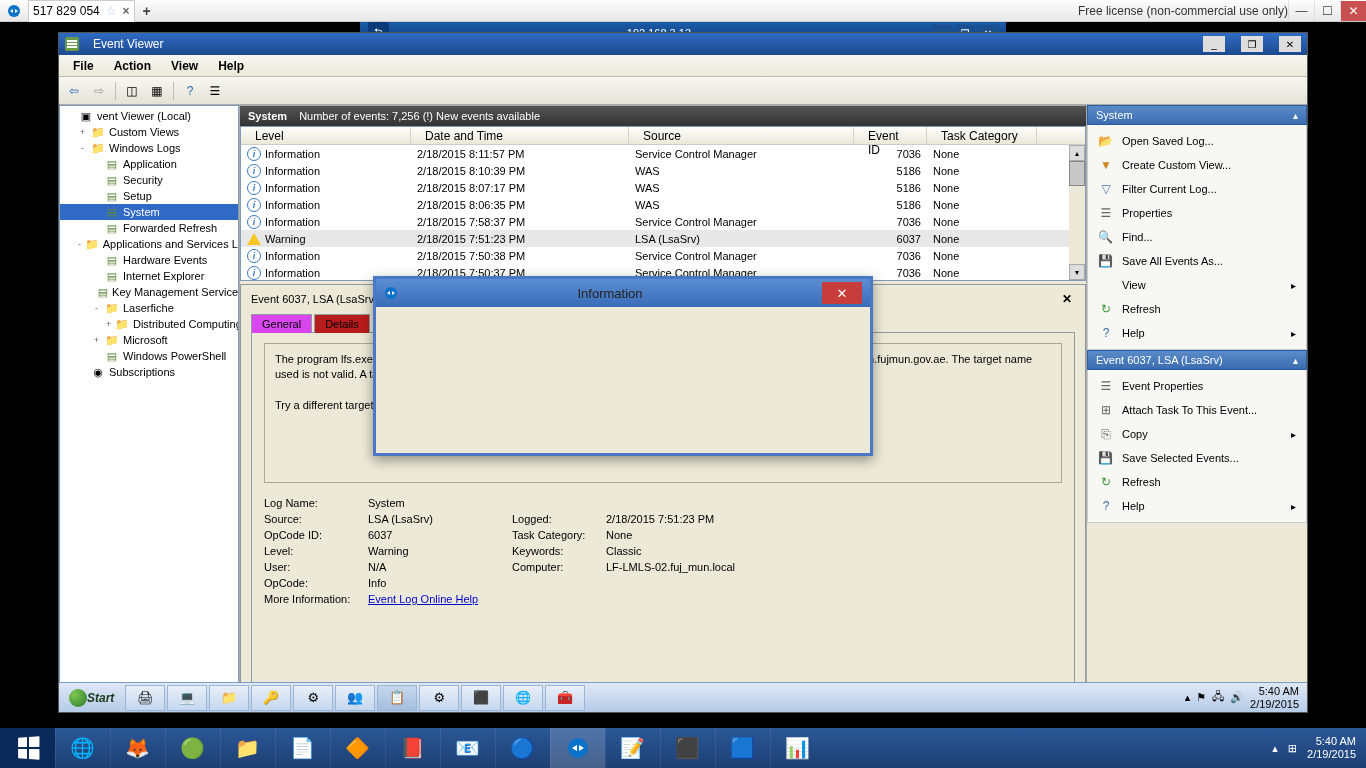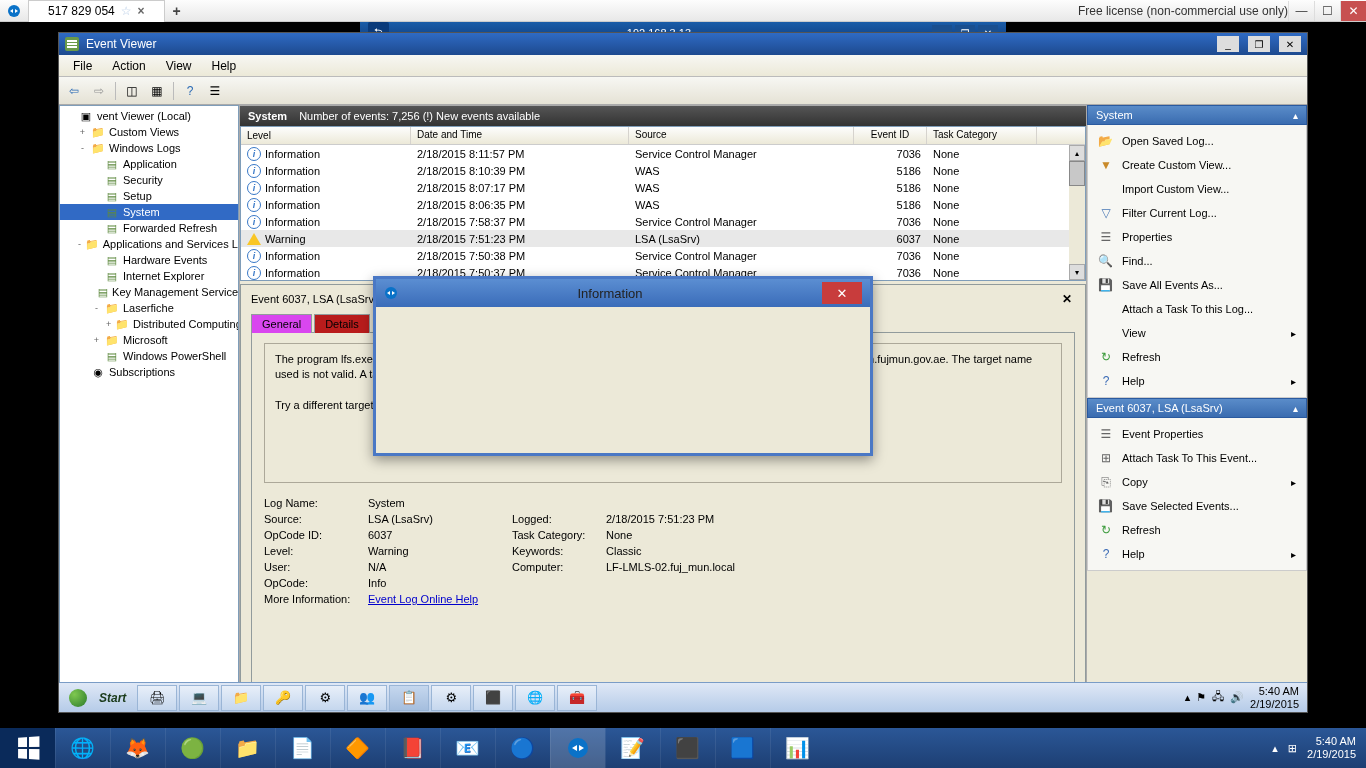--- a/index.html
+++ b/index.html
@@ -1,48 +1,48 @@
 <!DOCTYPE html>
 <html><head>
 <meta charset="utf-8">
 <style>
 * { margin:0; padding:0; box-sizing:border-box; font-family:"Segoe UI",Tahoma,sans-serif; }
 body { background:#000; width:1366px; height:768px; overflow:hidden; position:relative; }
 
 
 .tv-bar { position:absolute; top:0; left:0; right:0; height:22px; background:linear-gradient(#fdfdfd,#e8e8e8); display:flex; align-items:center; font-size:12px; border-bottom:1px solid #ccc; }
 .tv-bar .tv-icon { width:16px; height:16px; margin:0 6px; display:inline-flex; align-items:center; justify-content:center; }
-.tv-tab { display:flex; align-items:center; gap:6px; padding:2px 19px; background:#fff; border:1px solid #ccc; border-bottom:none; height:22px; }
+.tv-tab { display:flex; align-items:center; gap:6px; padding:2px 4px; background:#fff; border:1px solid #ccc; border-bottom:none; height:22px; }
 .tv-tab .star { color:#b8cde6; }
 .tv-tab .close { color:#666; font-weight:bold; cursor:pointer; }
 .tv-add { padding:2px 8px; font-size:14px; font-weight:bold; color:#444; }
 .tv-lic { margin-left:auto; margin-right:0; color:#333; }
 .tv-winbtn { width:26px; height:20px; display:inline-flex; align-items:center; justify-content:center; color:#444; border-left:1px solid #ddd; }
 .tv-winbtn.cl { background:#c75050; color:#fff; }
 
 
 .letterbox { position:absolute; top:22px; left:0; right:0; bottom:45px; background:#000; }
 
 
 .sess-bar { position:absolute; top:0; left:360px; right:360px; height:22px; background:linear-gradient(#1a5ca8,#0d3a7a); color:#fff; font-size:11px; display:flex; align-items:center; padding:0 8px; border-radius:0 0 4px 4px; }
 .sess-bar .arrow { background:#0a3a7a; padding:2px 6px; border-radius:2px; }
 .sess-bar .ip { flex:1; text-align:center; }
 .sess-btn { width:20px; height:16px; background:#1a4f8f; margin-left:3px; display:flex; align-items:center; justify-content:center; font-size:10px; }
 
 
 .remote { position:absolute; top:10px; left:58px; right:58px; bottom:10px; background:#ece9d8; border:1px solid #555; display:flex; flex-direction:column; }
 
 
-.ev-title { height:22px; background:linear-gradient(#2f6bc4,#1d4a8f); color:#fff; display:flex; align-items:center; font-size:12px; padding:0 6px; gap:7px; }
+.ev-title { height:22px; background:linear-gradient(#2f6bc4,#1d4a8f); color:#fff; display:flex; align-items:center; font-size:12px; padding:0 6px; gap:14px; }
 .ev-title .spacer { flex:1; }
 .ev-title .wbtn { width:22px; height:16px; background:#ddd; color:#000; display:inline-flex; align-items:center; justify-content:center; font-size:10px; margin-left:2px; }
 
 
 .menubar { height:22px; background:linear-gradient(#f7f7f3,#ece9d8); display:flex; align-items:center; font-size:12px; padding:0 4px; border-bottom:1px solid #bbb; }
-.menubar span { padding:2px 10px; }
+.menubar span { padding:2px 10px;font-weight:bold; }
 
 
 .toolbar { height:28px; background:linear-gradient(#f7f7f3,#e5e2d5); display:flex; align-items:center; padding:0 4px; gap:3px; border-bottom:1px solid #aaa; }
 .toolbar .tbtn { width:22px; height:22px; border:1px solid transparent; display:flex; align-items:center; justify-content:center; font-size:12px; }
 .toolbar .sep { width:1px; height:18px; background:#bbb; margin:0 2px; }
 
 
 .body3 { flex:1; display:flex; min-height:0; }
 
 
@@ -59,21 +59,21 @@
 .tree-sb .thumb { width:40px; background:#c8c8c8; border:1px solid #888; }
 
 
 .center { flex:1; display:flex; flex-direction:column; border:1px solid #aaa; min-width:0; }
 .sys-hdr { height:20px; background:linear-gradient(#555,#333); color:#fff; font-size:11px; display:flex; align-items:center; padding:0 8px; gap:12px; }
 .sys-hdr b { font-weight:bold; }
 
 
 .ev-list { height:155px; background:#fff; border:1px solid #7f9db9; font-size:11px; display:flex; flex-direction:column; position:relative; }
 .ev-cols { display:flex; background:linear-gradient(#fdfdfd,#ece9d8); border-bottom:1px solid #ccc; height:18px; }
-.ev-cols div { padding:2px 6px; border-right:1px solid #d6d3ce; font-size:10px; }
+.ev-cols div { padding:2px 14px; border-right:1px solid #d6d3ce; font-size:12px; }
 .ev-rows { flex:1; overflow:hidden; }
 .ev-row { display:flex; height:17px; align-items:center; }
 .ev-row.sel { background:#e8e8e8; }
 .ev-row div { padding:1px 6px; white-space:nowrap; overflow:hidden; }
 .c-lvl { width:170px; display:flex; align-items:center; gap:4px; }
 .c-dt { width:218px; }
 .c-src { width:225px; }
 .c-eid { width:73px; text-align:right; }
 .c-tc { width:110px; }
 .ico-info { width:14px; height:14px; border-radius:50%; background:#fff; border:1px solid #3878c7; color:#3878c7; display:inline-flex; align-items:center; justify-content:center; font-size:9px; font-weight:bold; font-style:italic; }
@@ -110,21 +110,21 @@
 
 
 .popup { position:absolute; top:254px; left:373px; width:500px; height:180px; z-index:50; background:#ece9d8; border:3px solid #4a78c5; box-shadow:0 4px 12px rgba(0,0,0,.4); }
 .popup-title { height:28px; background:linear-gradient(#5b8ed2,#3a6cb9); color:#222; display:flex; align-items:center; padding:0 8px; font-size:13px; }
 .popup-title .ttxt { flex:1; text-align:center; }
 .popup-title .pclose { width:40px; height:22px; background:#c83c3c; color:#fff; display:flex; align-items:center; justify-content:center; font-size:13px; }
 .popup-body { padding:20px; font-size:12px; }
 
 
 .r-taskbar { position:absolute; left:0; right:0; bottom:0; height:30px; background:linear-gradient(#dfe8f6,#b5cbe8); display:flex; align-items:center; border-top:1px solid #7a9cc6; }
-.start-btn { height:30px; padding:0 10px; display:flex; align-items:center; gap:12px; font-size:12px; font-weight:bold; font-style:italic; color:#1a3a1a;border-radius:9px; }
+.start-btn { height:30px; padding:0 10px; display:flex; align-items:center; gap:0; font-size:12px; font-weight:bold; font-style:italic; color:#1a3a1a;border-radius:9px; }
 .start-orb { width:18px; height:18px; border-radius:50%; background:radial-gradient(circle at 30% 30%, #7fc850, #2a7a2a); }
 .r-task { width:40px; height:26px; margin:0 1px; background:linear-gradient(#e8eff9,#c5d7ee); border:1px solid #9ab5d6; display:flex; align-items:center; justify-content:center; font-size:13px; }
 .r-tray { margin-left:auto; display:flex; align-items:center; gap:6px; padding:0 8px; font-size:11px; }
 .r-clock { text-align:right; line-height:1.1; font-size:11px; }
 
 
 .l-taskbar { position:absolute; left:0; right:0; bottom:0; height:40px; background:linear-gradient(#2b5797,#1d3f73); display:flex; align-items:center; z-index:100; }
 .win-btn { width:55px; height:40px; display:flex; align-items:center; justify-content:center; background:#0a2a5a; }
 .win-logo { width:22px; height:22px; display:grid; grid-template-columns:1fr 1fr; grid-template-rows:1fr 1fr; gap:2px; transform:perspective(40px) rotateY(-15deg); }
 .win-logo span { background:#fff; }
@@ -307,21 +307,21 @@
       <div class="center">
         <div class="sys-hdr">
           <b>System</b>
           <span>Number of events: 7,256 (!) New events available</span>
         </div>
         <div class="ev-list">
           <div class="ev-cols">
             <div class="c-lvl">Level</div>
             <div class="c-dt">Date and Time</div>
             <div class="c-src">Source</div>
-            <div class="c-eid" style="text-align:center">Event ID</div>
+            <div class="c-eid" style="text-align:left">Event ID</div>
             <div class="c-tc">Task Category</div>
           </div>
           <div class="ev-rows" id="ev-rows">
               <div class="ev-row">
                 <div class="c-lvl">
                   <span class="ico-info">i</span>
                   <span>Information</span>
                 </div>
                 <div class="c-dt">2/18/2015 8:11:57 PM</div>
                 <div class="c-src">Service Control Manager</div>
@@ -461,42 +461,34 @@
         <div class="act-body" id="act-g1">
             <div class="act-item">
               <span class="aico" style="color:#666">📂</span>
               <span>Open Saved Log...</span>
             </div>
             <div class="act-item">
               <span class="aico" style="color:#c98a2a">▼</span>
               <span>Create Custom View...</span>
             </div>
             <div class="act-item">
-              <span class="aico" style="color:#666"></span>
-              <span>Import Custom View...</span>
-            </div>
-            <div class="act-item">
               <span class="aico" style="color:#4a78b5">▽</span>
               <span>Filter Current Log...</span>
             </div>
             <div class="act-item">
               <span class="aico" style="color:#666">☰</span>
               <span>Properties</span>
             </div>
             <div class="act-item">
               <span class="aico" style="color:#666">🔍</span>
               <span>Find...</span>
             </div>
             <div class="act-item">
               <span class="aico" style="color:#666">💾</span>
               <span>Save All Events As...</span>
-            </div>
-            <div class="act-item">
-              <span class="aico" style="color:#666"></span>
-              <span>Attach a Task To this Log...</span>
             </div>
             <div class="act-item">
               <span class="aico" style="color:#666"></span>
               <span>View</span>
               <span class="arr">▸</span>
             </div>
             <div class="act-item">
               <span class="aico" style="color:#3a9a3a">↻</span>
               <span>Refresh</span>
             </div>

